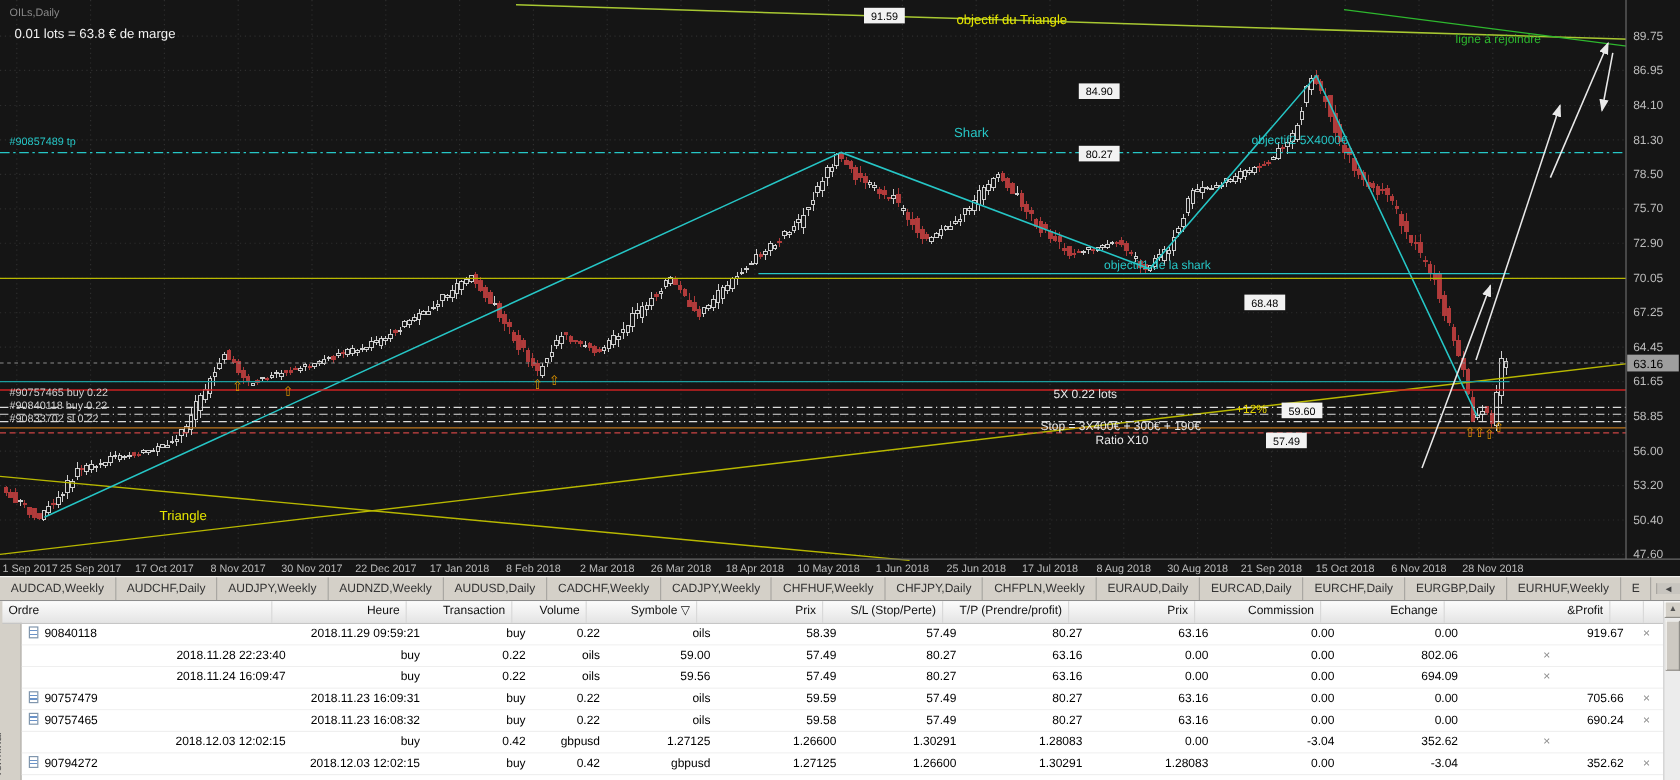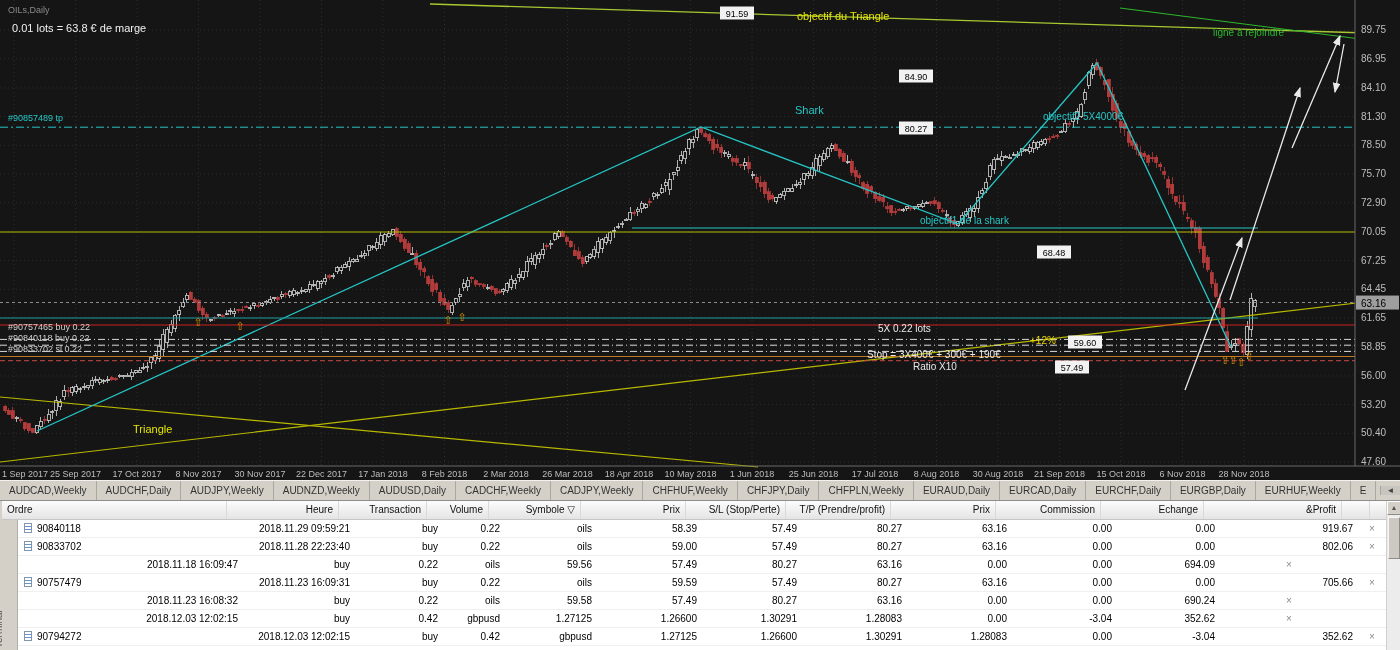--- a/index.html
+++ b/index.html
@@ -899,36 +899,35 @@
           <div class="c num">58.39</div>
           <div class="c num">57.49</div>
           <div class="c num">80.27</div>
           <div class="c num">63.16</div>
           <div class="c num">0.00</div>
           <div class="c num">0.00</div>
           <div class="c num">919.67</div>
           <div class="c rowx">×</div>
         </div>
         <div class="trow">
-          <div class="c"><span class="doc"></span>90833702</div>
           <div class="c num">2018.11.28 22:23:40</div>
           <div class="c num">buy</div>
           <div class="c num">0.22</div>
           <div class="c num">oils</div>
           <div class="c num">59.00</div>
           <div class="c num">57.49</div>
           <div class="c num">80.27</div>
           <div class="c num">63.16</div>
           <div class="c num">0.00</div>
           <div class="c num">0.00</div>
           <div class="c num">802.06</div>
           <div class="c rowx">×</div>
         </div>
         <div class="trow">
-          <div class="c num">2018.11.18 16:09:47</div>
+          <div class="c num">2018.11.24 16:09:47</div>
           <div class="c num">buy</div>
           <div class="c num">0.22</div>
           <div class="c num">oils</div>
           <div class="c num">59.56</div>
           <div class="c num">57.49</div>
           <div class="c num">80.27</div>
           <div class="c num">63.16</div>
           <div class="c num">0.00</div>
           <div class="c num">0.00</div>
           <div class="c num">694.09</div>
@@ -943,20 +942,21 @@
           <div class="c num">59.59</div>
           <div class="c num">57.49</div>
           <div class="c num">80.27</div>
           <div class="c num">63.16</div>
           <div class="c num">0.00</div>
           <div class="c num">0.00</div>
           <div class="c num">705.66</div>
           <div class="c rowx">×</div>
         </div>
         <div class="trow">
+          <div class="c"><span class="doc"></span>90757465</div>
           <div class="c num">2018.11.23 16:08:32</div>
           <div class="c num">buy</div>
           <div class="c num">0.22</div>
           <div class="c num">oils</div>
           <div class="c num">59.58</div>
           <div class="c num">57.49</div>
           <div class="c num">80.27</div>
           <div class="c num">63.16</div>
           <div class="c num">0.00</div>
           <div class="c num">0.00</div>

